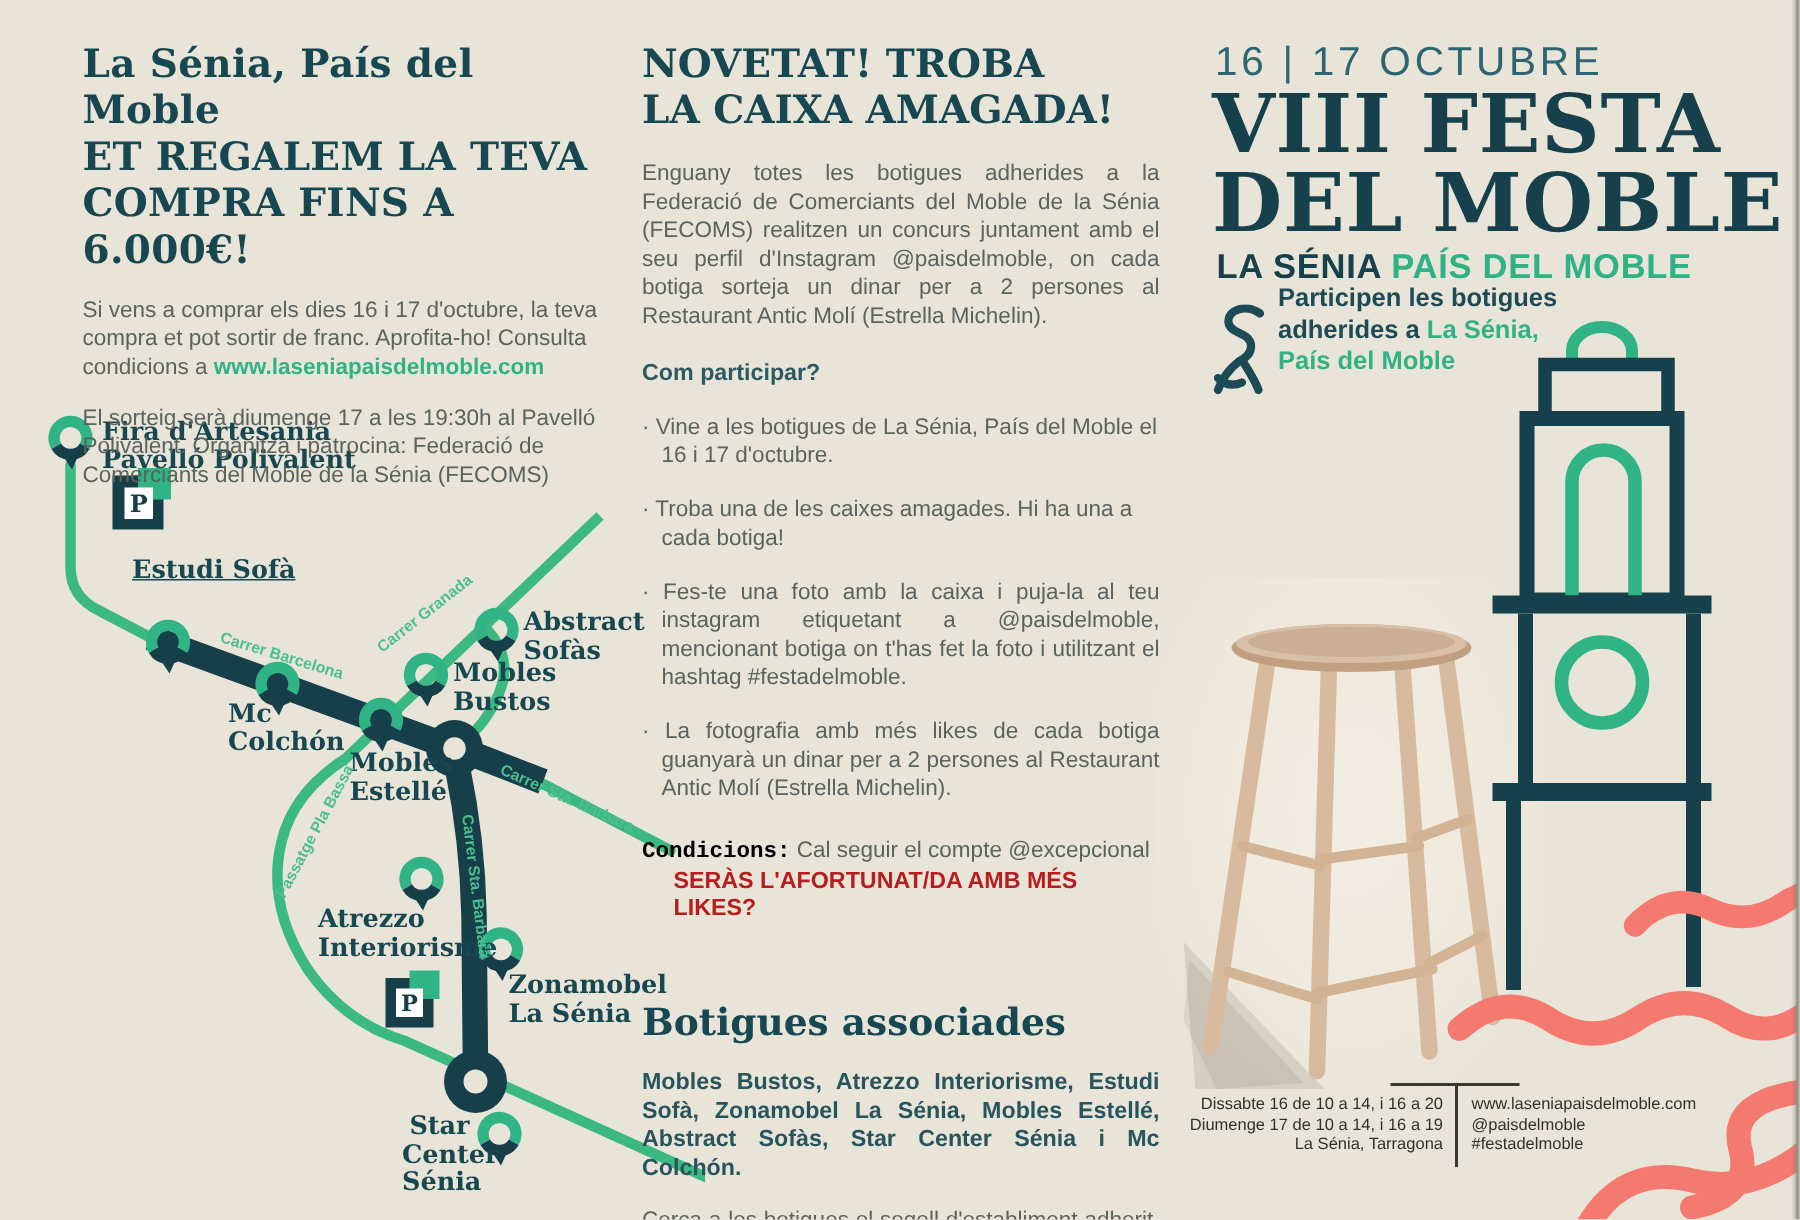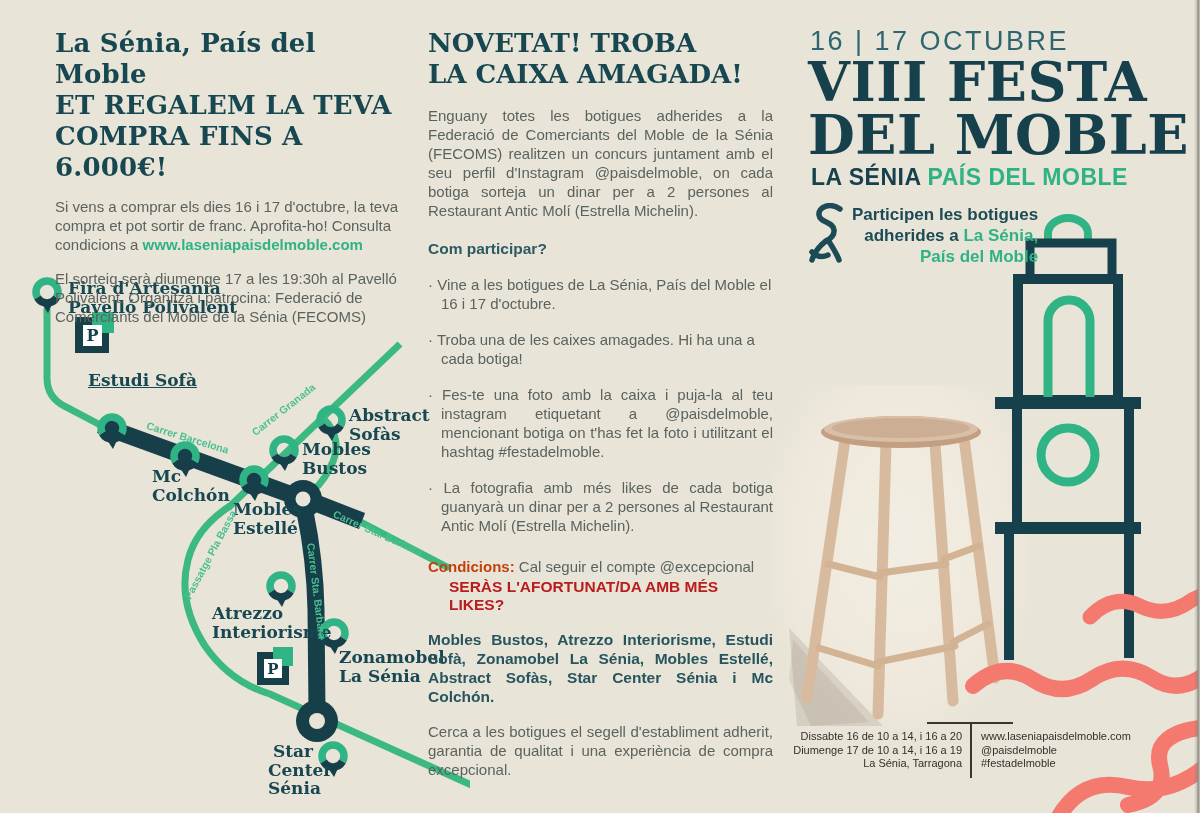--- a/index.html
+++ b/index.html
@@ -24,31 +24,31 @@
   .street-label{position:absolute;font-size:10.5px;font-weight:bold;color:#4cbf90;
                 white-space:nowrap;transform-origin:left center;}
   
   .col-mid{left:428px;top:28px;width:345px;}
   .col-mid .title-line{font-size:26px;line-height:31px;}
   .mid-intro{margin:16px 0 0 0;text-align:justify;}
   .how-title{margin-top:20px;font-weight:bold;color:#2c5a63;font-size:15.5px;}
   .step{margin-top:17px;padding-left:13px;text-indent:-13px;}
   .step.just{text-align:justify;}
   .cond{margin-top:22px;}
-  .cond b{color:#c2410c;}
+  .cond b{color:#000000;font-family:Liberation Mono, monospace;}
   .cond-caps{font-weight:bold;color:#b91c1c;font-size:15.5px;margin-top:2px;margin-left:21px;}
   .shops-title{margin-top:52px;font-size:25px;}
   .shops-bold{margin-top:16px;font-weight:bold;color:#27555e;text-align:justify;font-size:15.5px;}
   .shops-text{margin-top:16px;text-align:justify;}
   
   .dates{left:810px;top:26px;font-size:27px;letter-spacing:2.5px;color:#2d6571;}
   .big-title{left:808px;top:56px;}
   .big-title .title-line{font-size:54px;line-height:53px;letter-spacing:.5px;color:#16414c;}
   .subtitle{left:811px;top:164px;font-size:23px;font-weight:bold;letter-spacing:.5px;}
-  .participate{left:852px;top:204px;font-size:17px;line-height:21px;font-weight:bold;color:#1c4b56;text-align:right;}
+  .participate{left:852px;top:188px;font-size:17px;line-height:21px;font-weight:bold;color:#1c4b56;}
   .footer-schedule{right:238px;top:730px;text-align:right;font-size:11px;line-height:13.5px;color:#33302b;}
   .footer-social{left:981px;top:730px;text-align:left;font-size:11px;line-height:13.5px;color:#33302b;}
   .fline-h{left:927px;top:722px;width:86px;height:2px;background:#3a3731;}
   .fline-v{left:970px;top:722px;width:2px;height:56px;background:#3a3731;}
   .page-edge{right:0;top:0;width:6px;height:813px;
     background:linear-gradient(to right,rgba(0,0,0,0) 0%,rgba(120,118,110,.25) 40%,#8f8d85 70%,#c9c6bc 100%);}
   .photo-bg{left:770px;top:385px;width:260px;height:345px;
     background:radial-gradient(ellipse at 50% 45%, #f2ede2 0%, #efe9dd 55%, rgba(239,233,221,0) 78%);}
 </style>
 </head>
@@ -224,20 +224,21 @@
     <div class="title-line">LA CAIXA AMAGADA!</div>
   </div>
   <p class="body-text mid-intro">Enguany totes les botigues adherides a la Federació de Comerciants del Moble de la Sénia (FECOMS) realitzen un concurs juntament amb el seu perfil d'Instagram @paisdelmoble, on cada botiga sorteja un dinar per a 2 persones al Restaurant Antic Molí (Estrella Michelin).</p>
   <div class="how-title">Com participar?</div>
   <div class="body-text step"><span>·</span> <span>Vine a les botigues de La Sénia, País del Moble el 16 i 17 d'octubre.</span></div>
   <div class="body-text step"><span>·</span> <span>Troba una de les caixes amagades. Hi ha una a cada botiga!</span></div>
   <div class="body-text step just"><span>·</span> <span>Fes-te una foto amb la caixa i puja-la al teu instagram etiquetant a @paisdelmoble, mencionant botiga on t'has fet la foto i utilitzant el hashtag #festadelmoble.</span></div>
   <div class="body-text step just"><span>·</span> <span>La fotografia amb més likes de cada botiga guanyarà un dinar per a 2 persones al Restaurant Antic Molí (Estrella Michelin).</span></div>
   <div class="body-text cond"><b>Condicions:</b><span> Cal seguir el compte @excepcional</span></div>
   <div class="cond-caps">SERÀS L'AFORTUNAT/DA AMB MÉS LIKES?</div>
+  <div class="serif-title shops-title">Botigues associades</div>
   <p class="body-text shops-bold">Mobles Bustos, Atrezzo Interiorisme, Estudi Sofà, Zonamobel La Sénia, Mobles Estellé, Abstract Sofàs, Star Center Sénia i Mc Colchón.</p>
   <p class="body-text shops-text">Cerca a les botigues el segell d'establiment adherit, garantia de qualitat i una experiència de compra excepcional.</p>
 </div>
 
 <div class="abs dates">16 | 17 OCTUBRE</div>
 <div class="abs big-title serif-title">
   <div class="title-line">VIII FESTA</div>
   <div class="title-line">DEL MOBLE</div>
 </div>
 <div class="abs subtitle">

